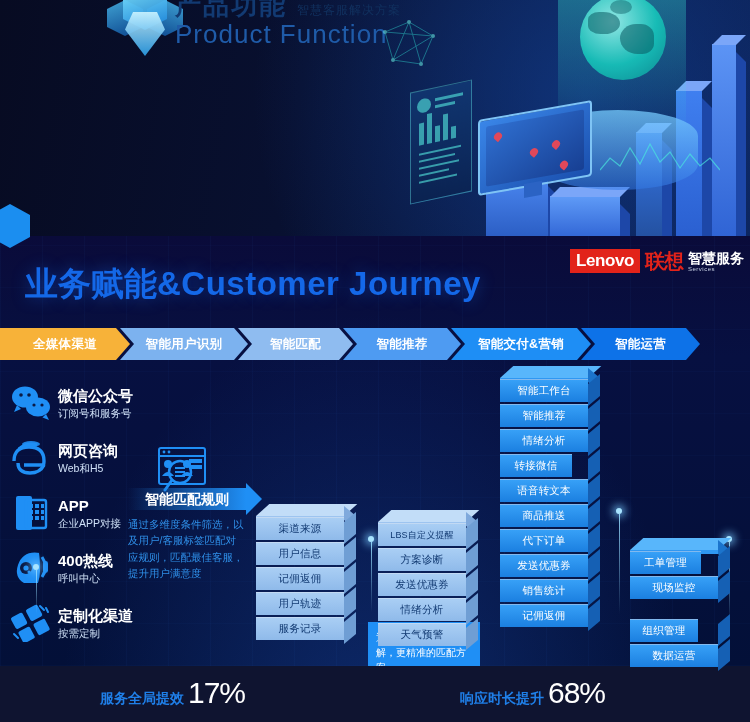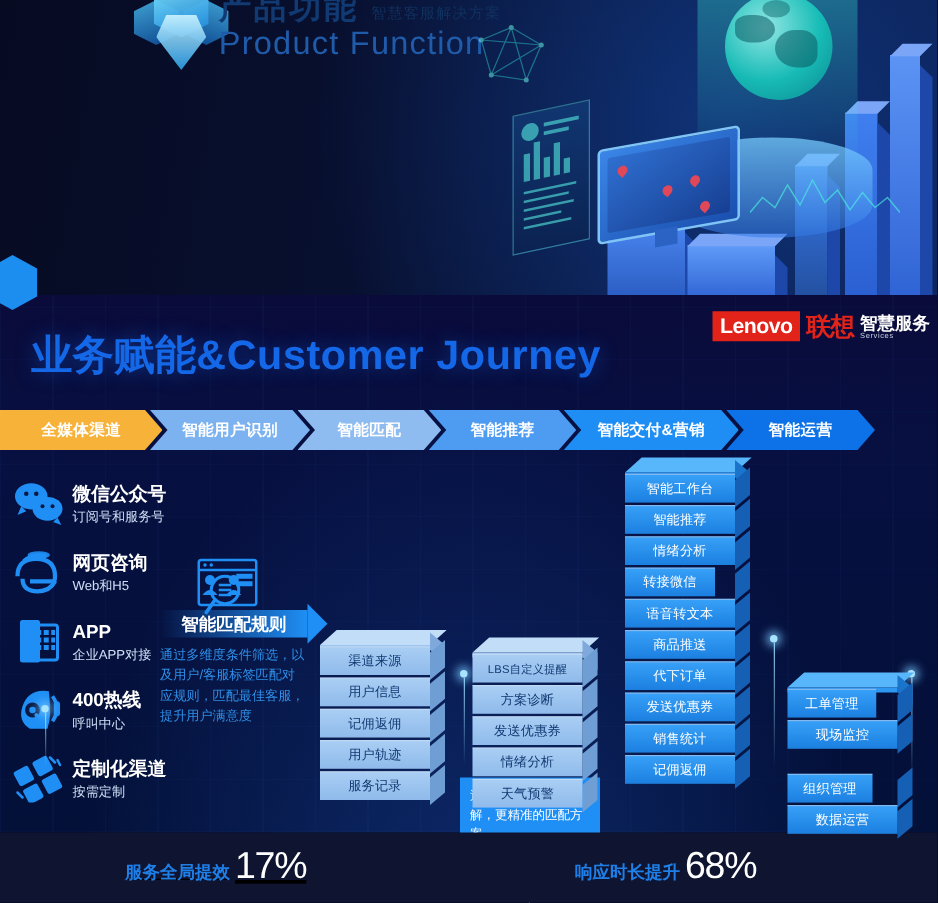--- a/index.html
+++ b/index.html
@@ -575,21 +575,21 @@
       <div class="slab">
         <div class="side" style="height: 22px; background: rgb(21, 96, 180); transform: skewY(-40deg); transform-origin: left top; right: -12px; top: 5.04px; width: 12px;"></div>
         <div class="face" style="width: 88px; height: 22px; background: linear-gradient(rgb(55, 160, 247), rgb(27, 127, 224)); color: rgb(255, 255, 255); border-top: 1px solid rgba(255, 255, 255, 0.45);">
           <span>数据运营</span>
         </div>
       </div>
     </div>
 </div>
 
 <div class="stats" id="stats">
-    <div class="stat" style="position: absolute; left: 100px; top: 10px; text-decoration: underline;">
+    <div class="stat" style="position: absolute; left: 100px; top: 10px;">
       <span class="lbl">服务全局提效</span>
                <span class="val">17%</span>
     </div>
     <div class="stat" style="position: absolute; left: 460px; top: 10px;">
       <span class="lbl">响应时长提升</span>
                <span class="val">68%</span>
     </div>
   </div>
 
 </body></html>

